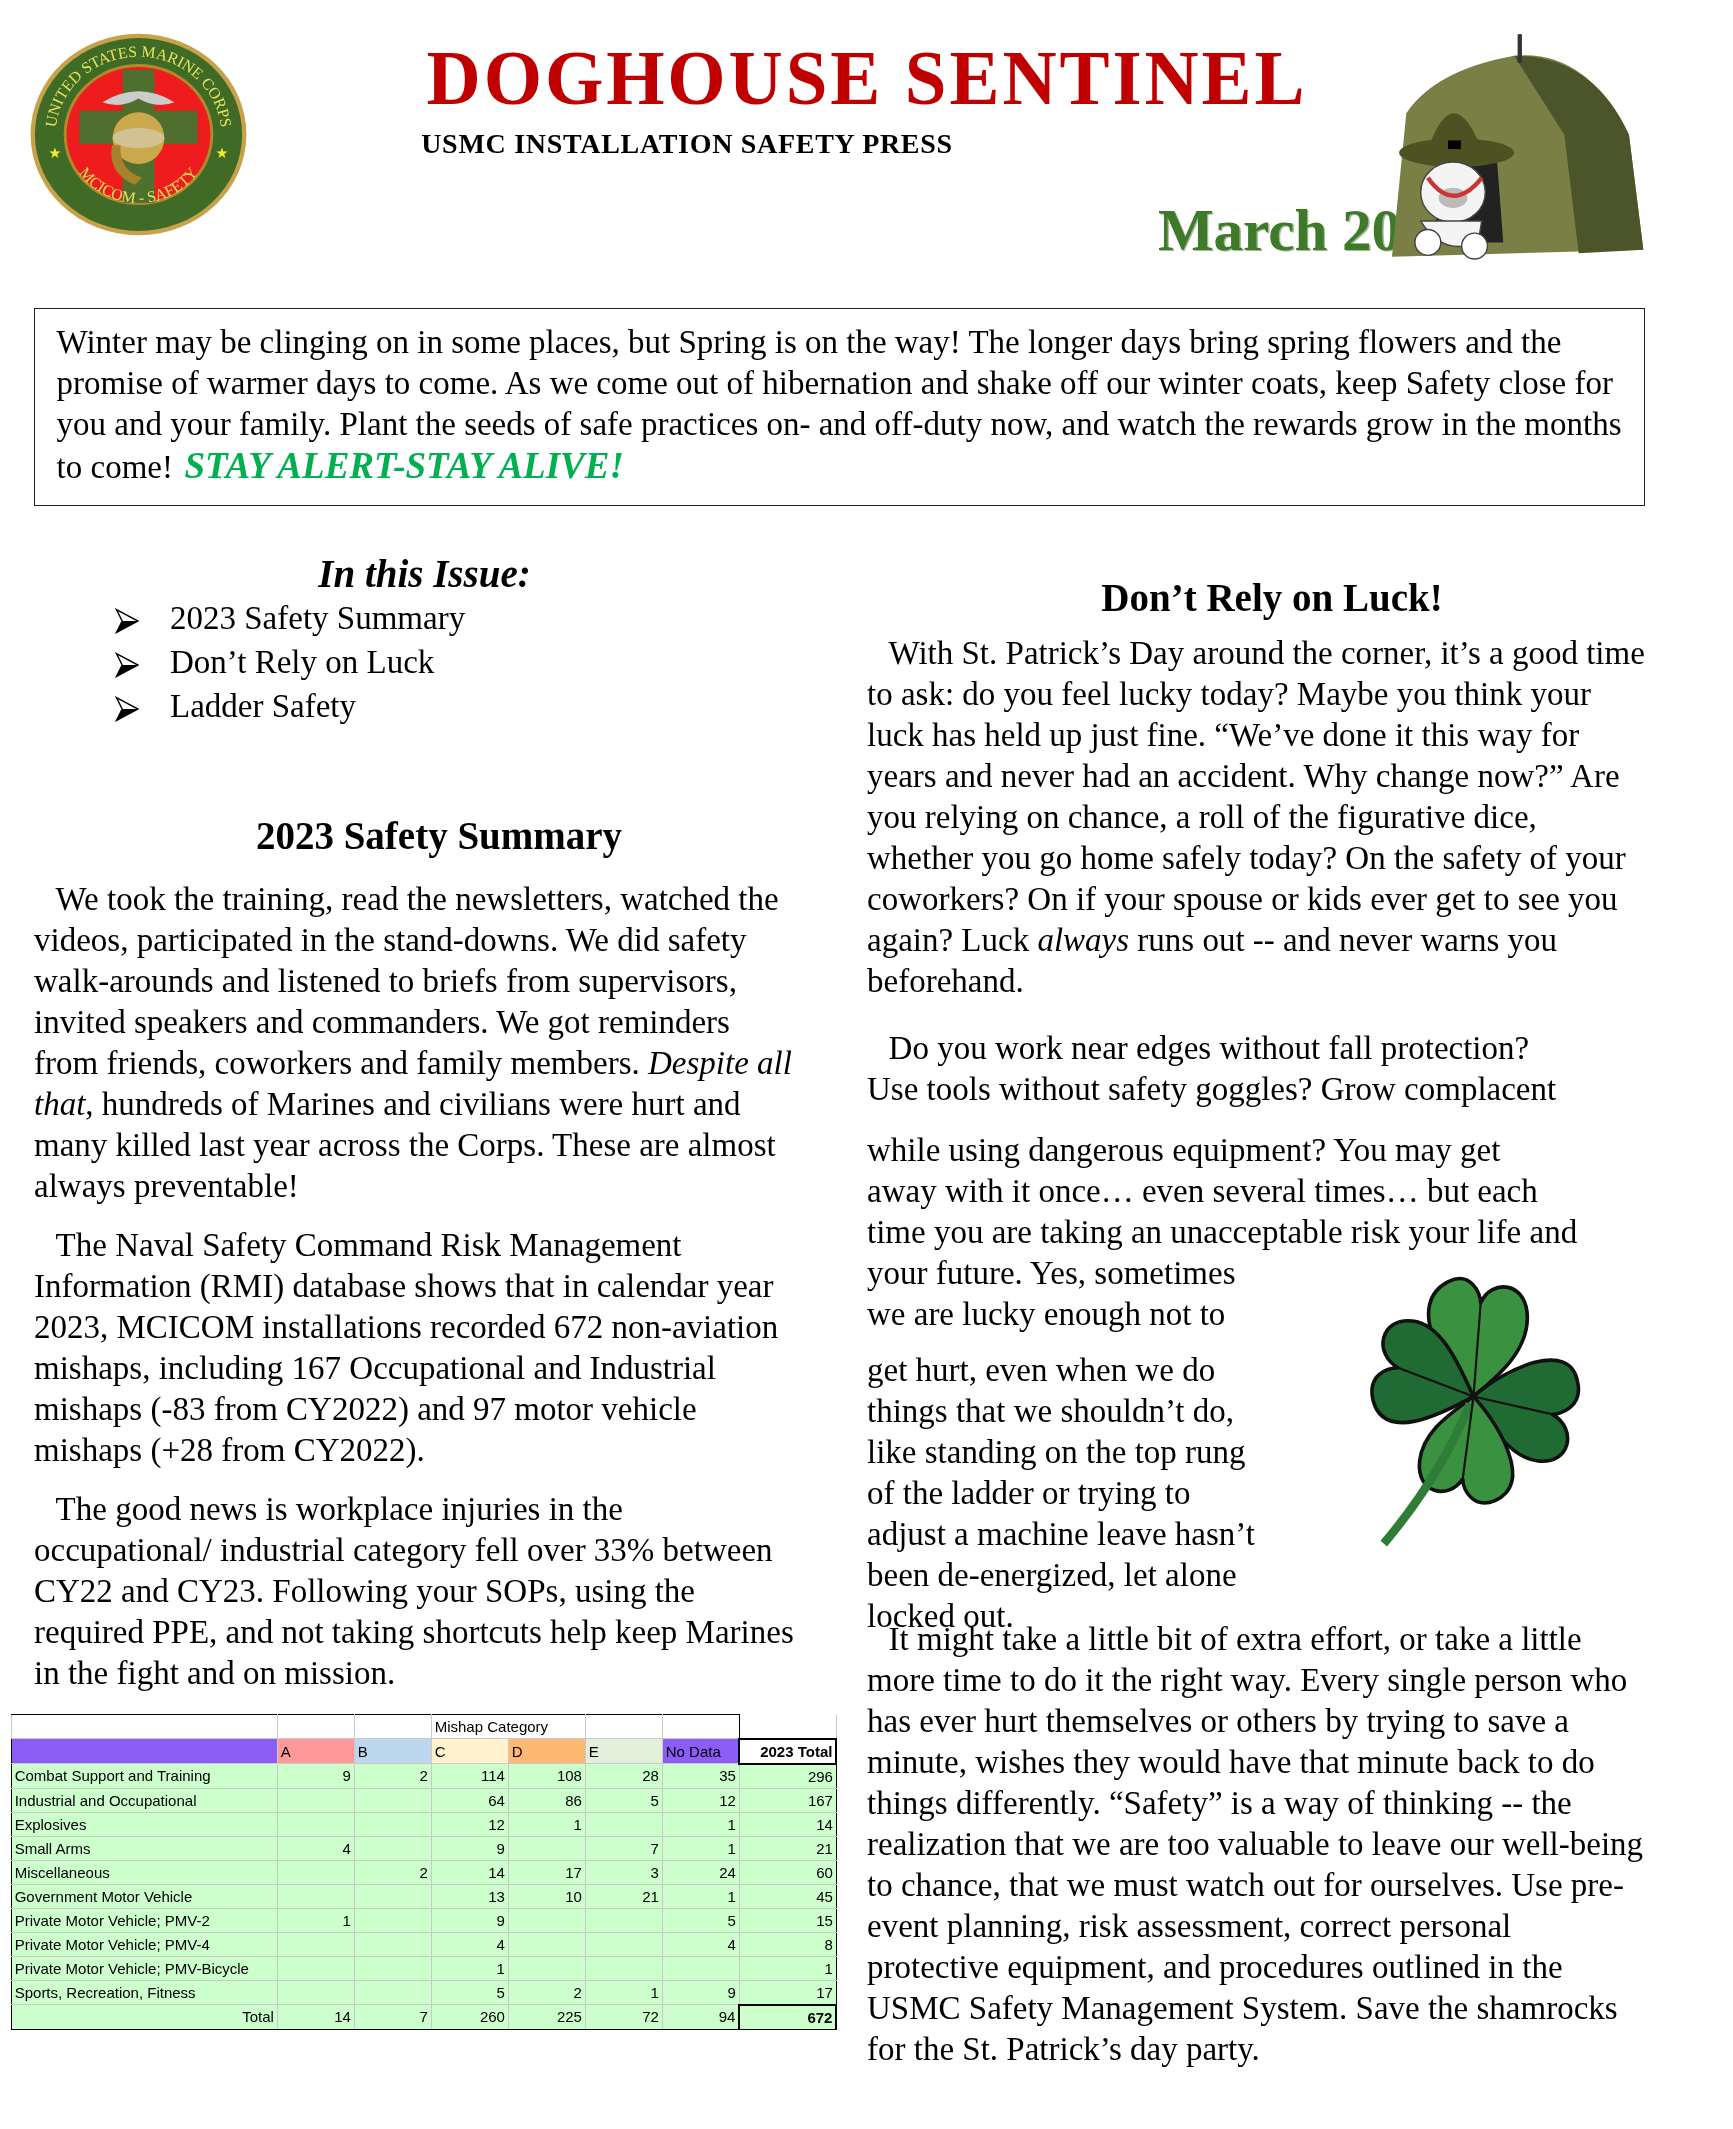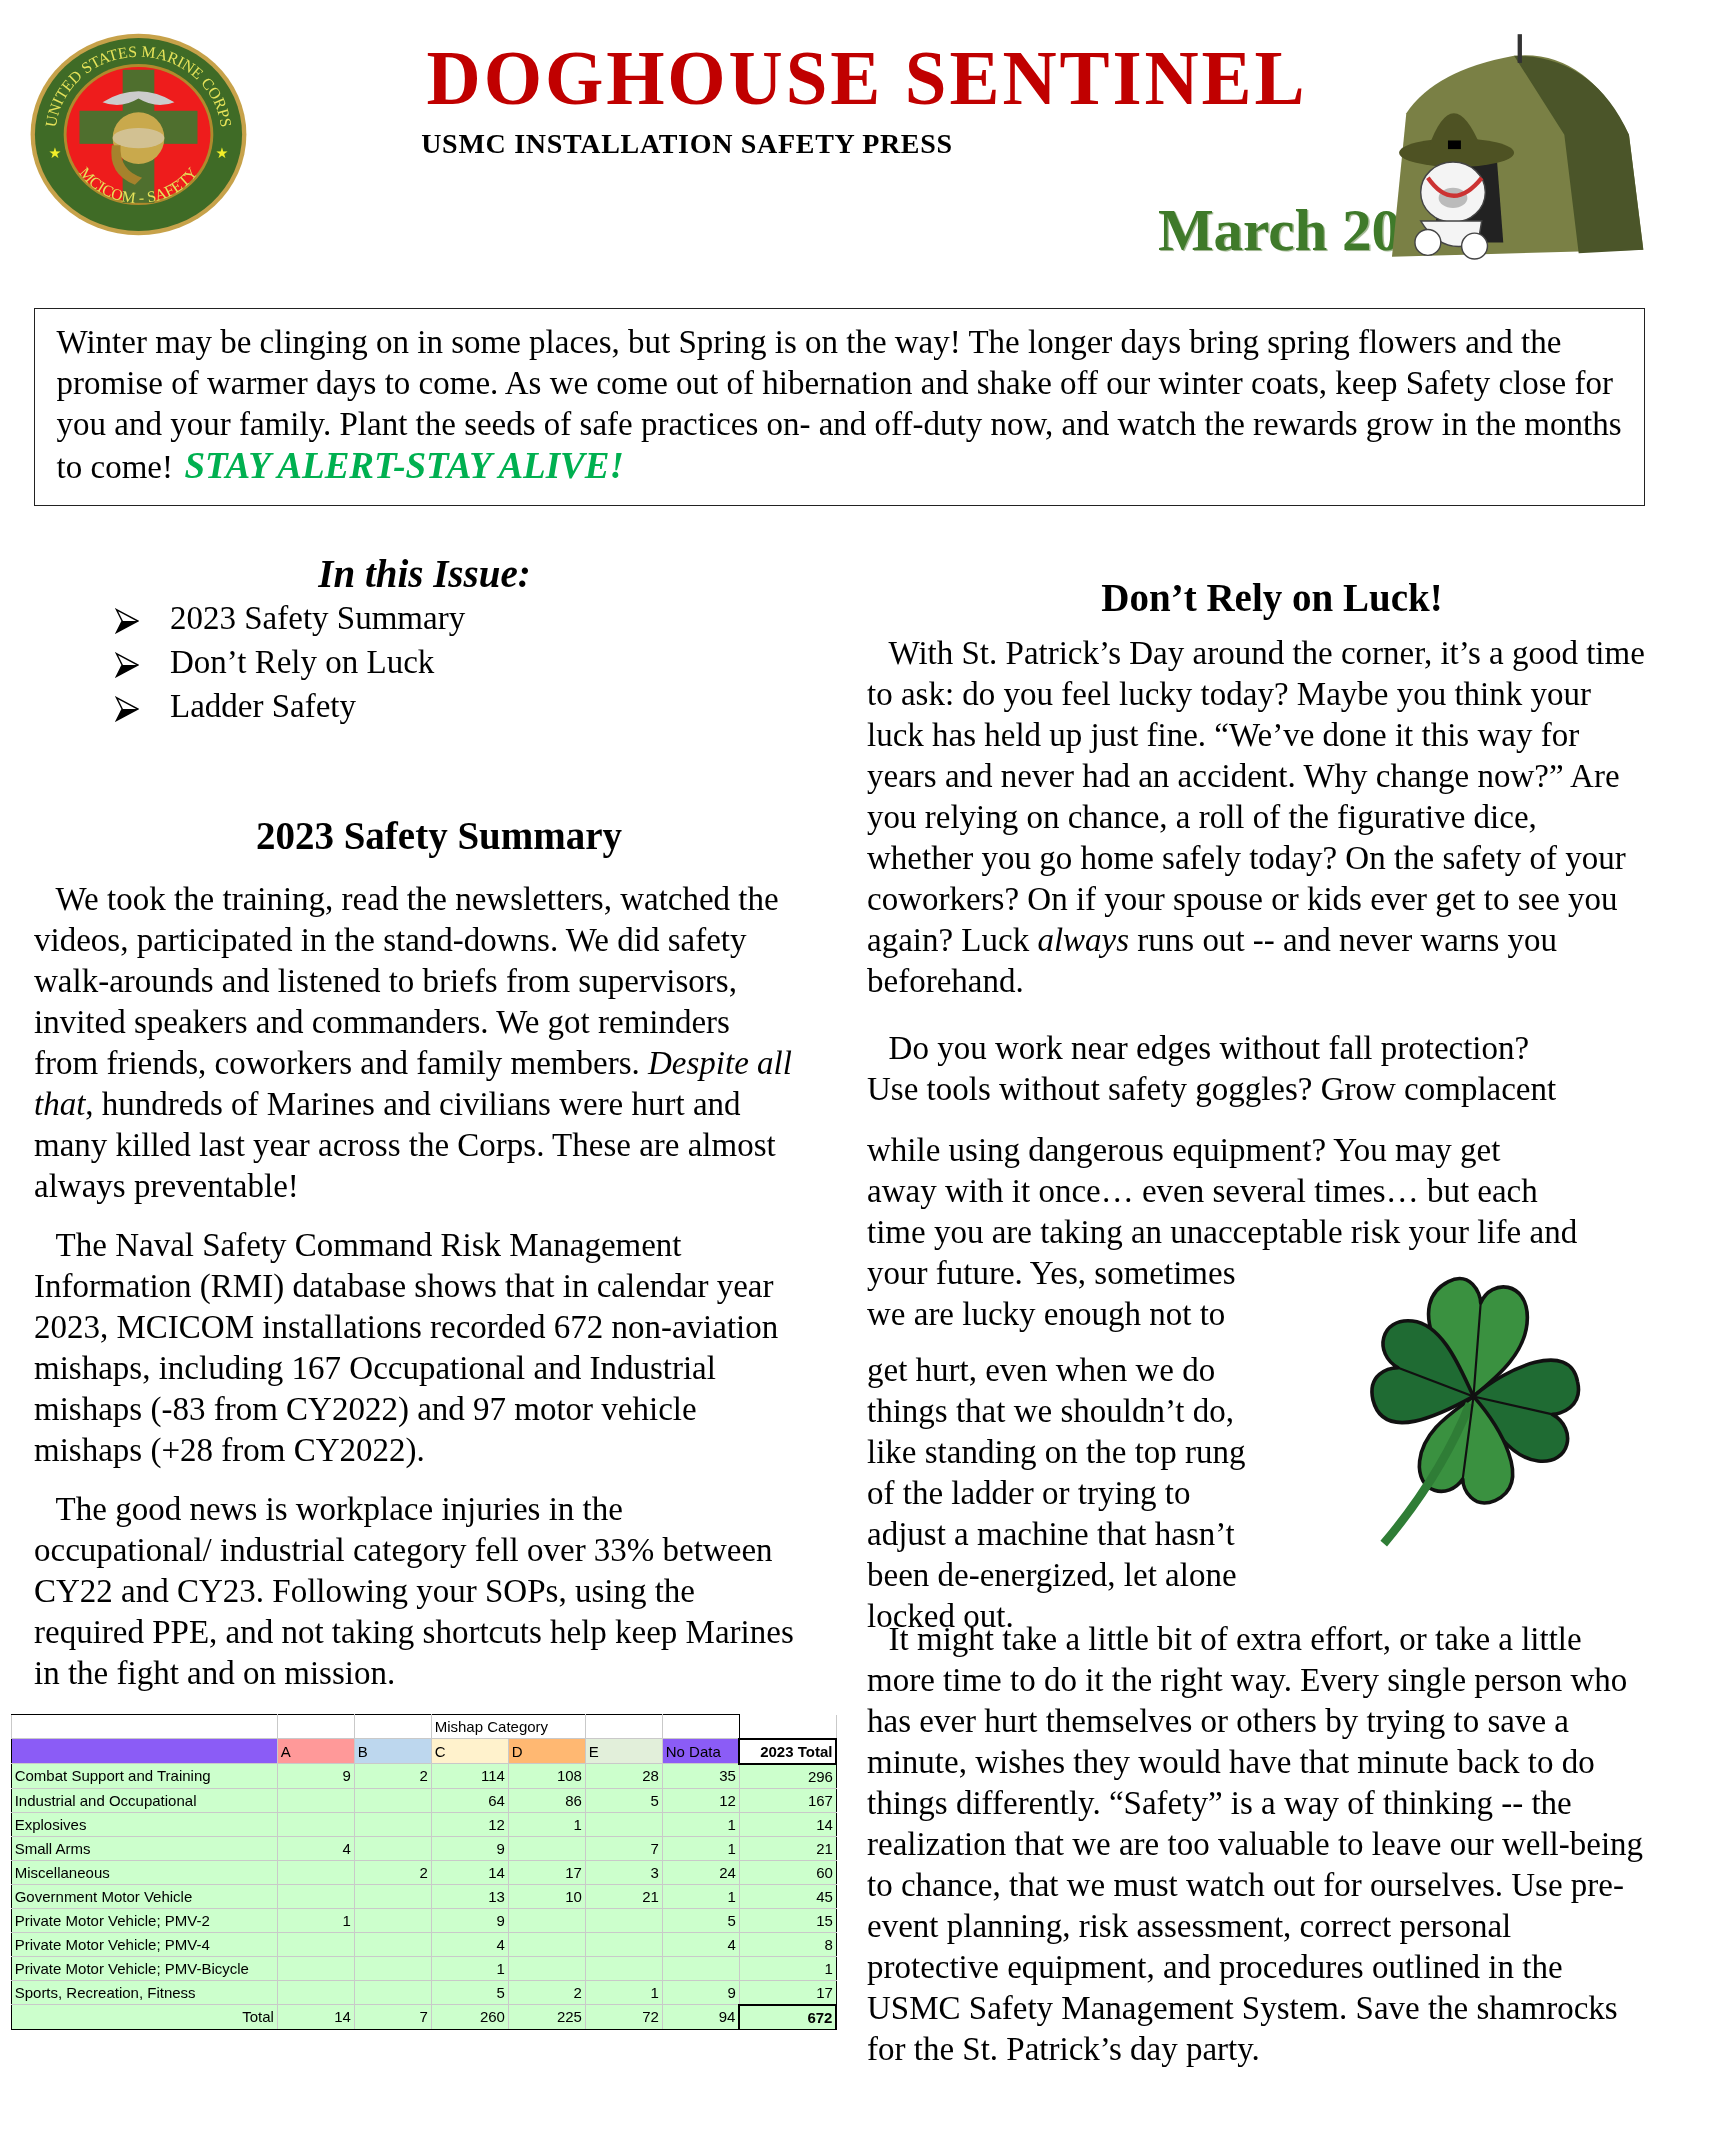--- a/index.html
+++ b/index.html
@@ -294,21 +294,21 @@
     <div style="white-space: nowrap;">Use tools without safety goggles?  Grow complacent</div>
     <div style="white-space: nowrap; margin-top: 20px;">while using dangerous equipment?  You may get</div>
     <div style="white-space: nowrap;">away with it once… even several times… but each</div>
     <div style="white-space: nowrap;">time you are taking an unacceptable risk your life and</div>
     <div style="white-space: nowrap;">your future.  Yes, sometimes</div>
     <div style="white-space: nowrap;">we are lucky enough not to</div>
     <div style="white-space: nowrap; margin-top: 15px;">get hurt, even when we do</div>
     <div style="white-space: nowrap;">things that we shouldn’t do,</div>
     <div style="white-space: nowrap;">like standing on the top rung</div>
     <div style="white-space: nowrap;">of the ladder or trying to</div>
-    <div style="white-space: nowrap;">adjust a machine that hasn’t</div>
+    <div style="white-space: nowrap;">adjust a machine leave hasn’t</div>
     <div style="white-space: nowrap;">been de-energized, let alone</div>
     <div style="white-space: nowrap;">locked out.</div>
   </div>
 <div id="shamrock" class="abs">
   <svg viewBox="0 0 330 415" width="237" height="298">
     <g stroke="#fff" stroke-width="22" fill="#fff" stroke-linejoin="round">
       <path d="M165 190 C 120 150, 70 60, 130 30 C 160 15, 175 45, 175 60 C 190 25, 240 30, 240 80 C 240 130, 195 165, 165 190 Z"></path>
       <path d="M165 190 C 210 150, 300 110, 310 170 C 318 205, 285 215, 275 215 C 310 235, 300 285, 255 280 C 210 275, 180 215, 165 190 Z"></path>
       <path d="M165 190 C 200 230, 250 310, 195 335 C 165 348, 150 320, 150 305 C 130 335, 85 325, 90 280 C 95 235, 140 210, 165 190 Z"></path>
       <path d="M165 190 C 120 215, 40 255, 25 195 C 17 160, 45 150, 60 150 C 25 130, 35 80, 80 85 C 125 90, 150 160, 165 190 Z"></path>

